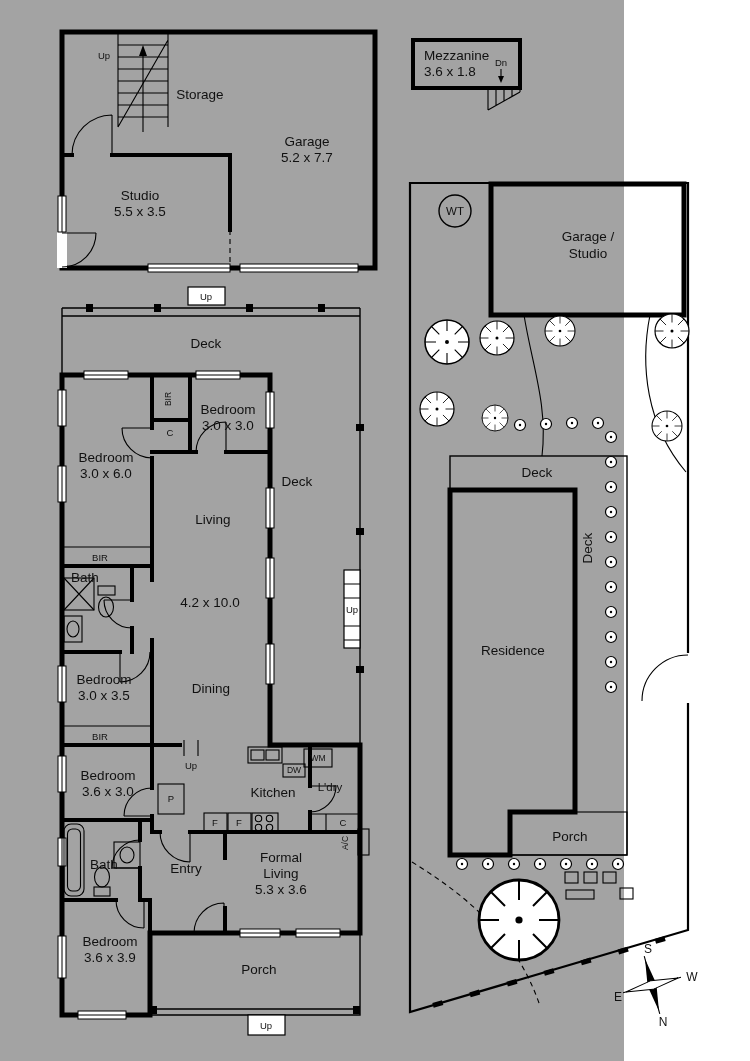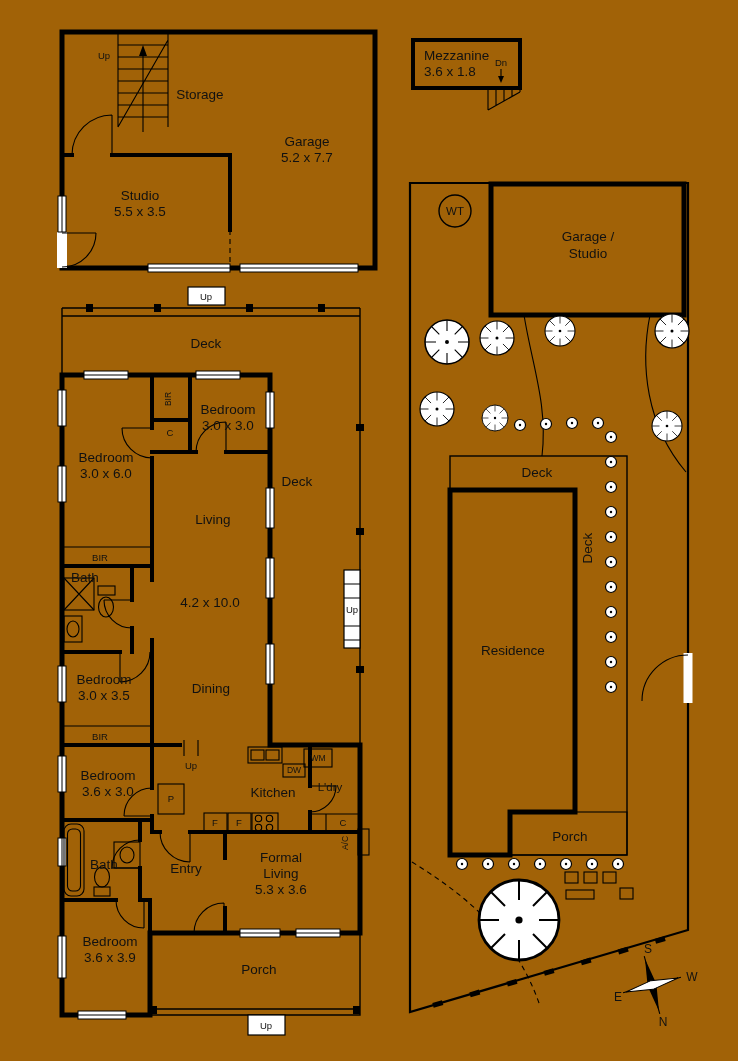--- a/index.html
+++ b/index.html
@@ -1,16 +1,16 @@
 <!DOCTYPE html>
 <html><head>
 <meta charset="utf-8">
 <style>
   html,body{margin:0;padding:0;background:#fff;}
-  .stage{width:738px;height:1061px;background:#a16207;position:relative;font-family:"Liberation Sans",sans-serif;}
+  .stage{width:624px;height:1061px;background:#a3a3a3;position:relative;font-family:"Liberation Sans",sans-serif;}
   svg{display:block;}
   svg text{fill:#111;font-family:"Liberation Sans",sans-serif;}
   .t{text-anchor:middle;}
   .lbl{font-size:13.5px;}
   .md{font-size:11.5px;}
   .sm{font-size:9.5px;}
   .xs{font-size:8.5px;}
   .cmp{font-size:12px;}
   .wall{fill:none;stroke:#000;stroke-width:5;stroke-linecap:square;stroke-linejoin:miter;}
   .iwall{fill:none;stroke:#000;stroke-width:4;stroke-linecap:square;}

